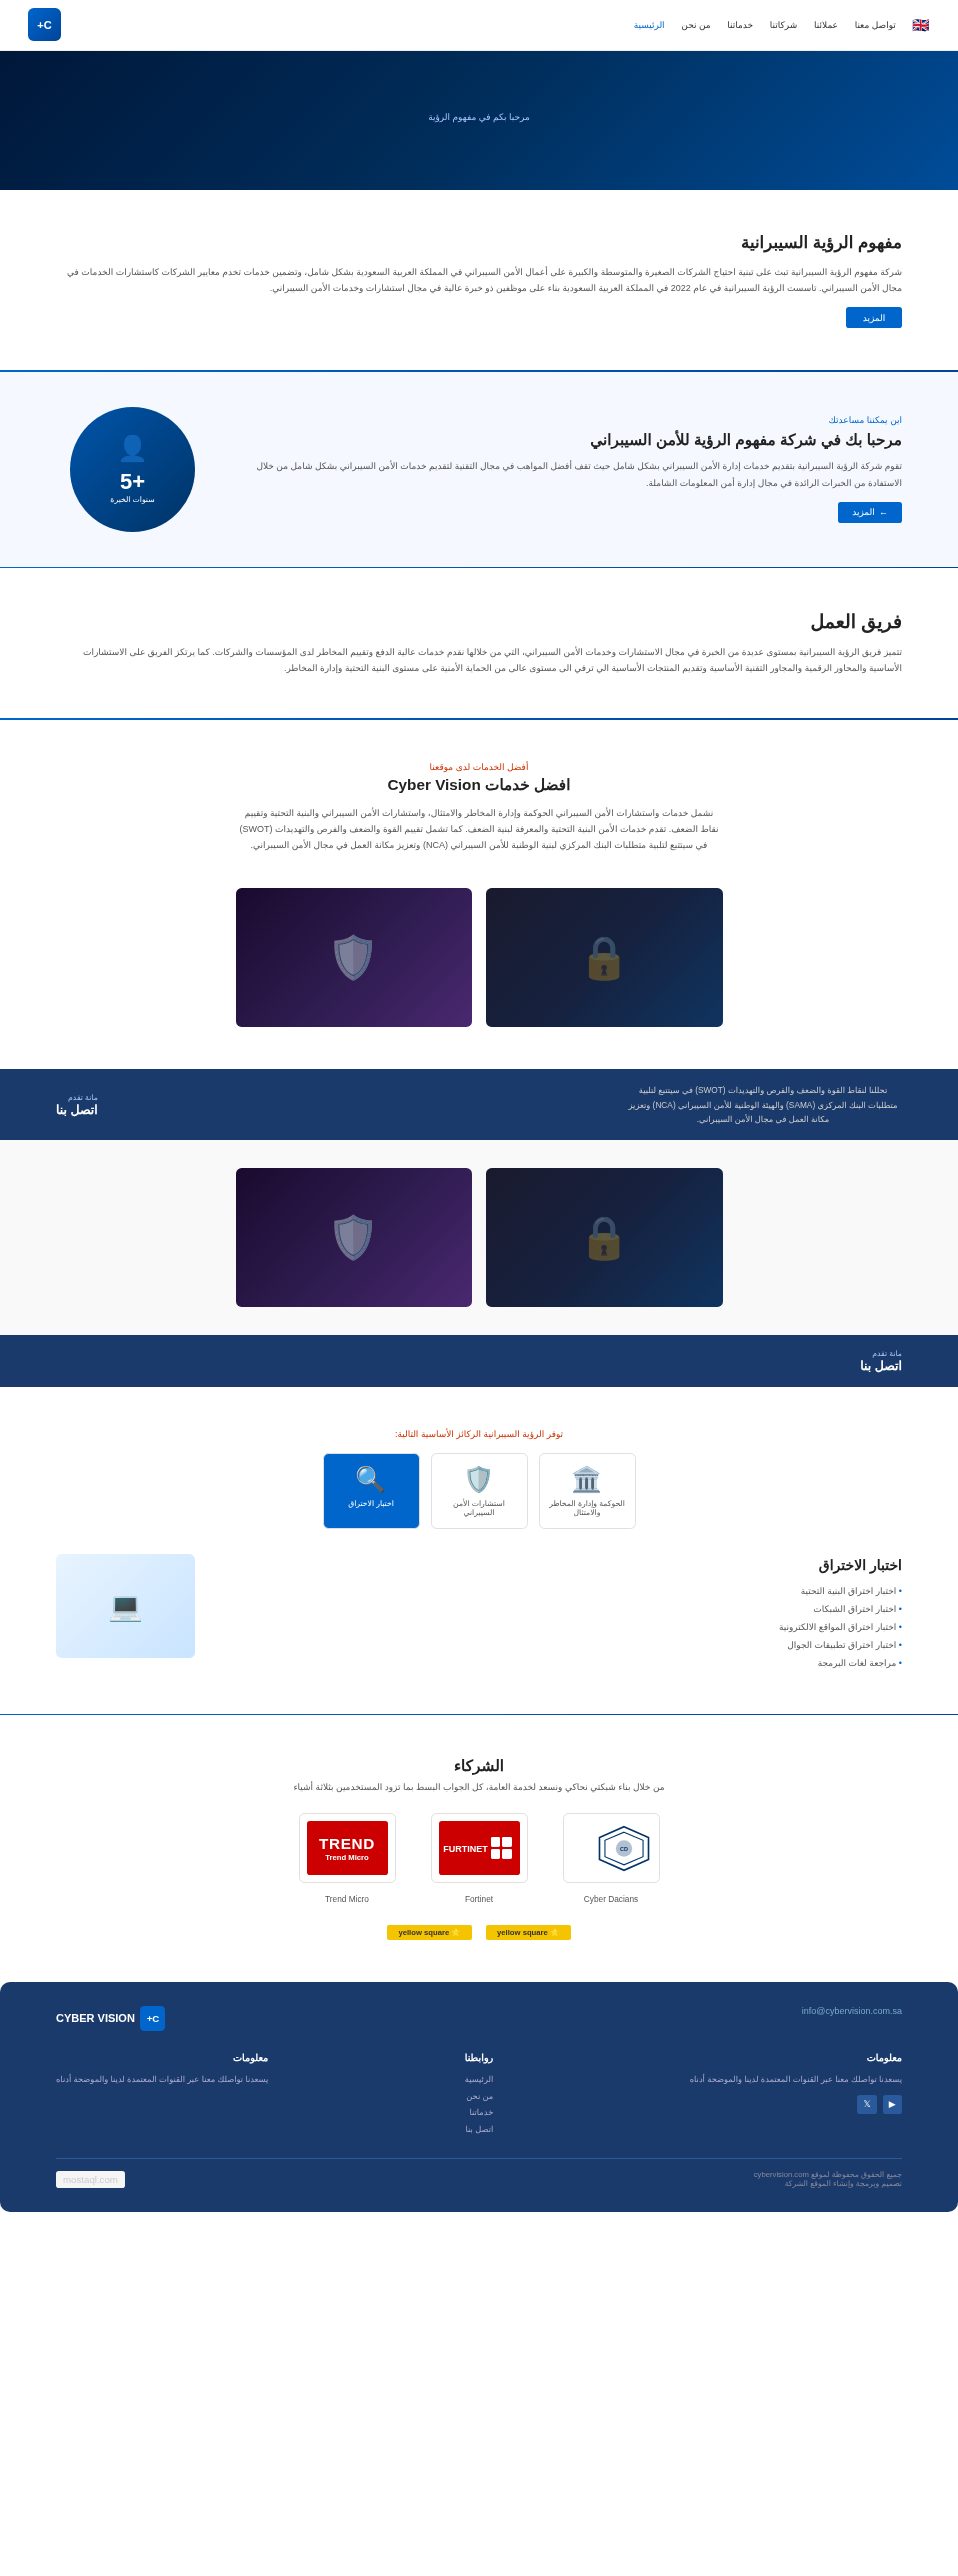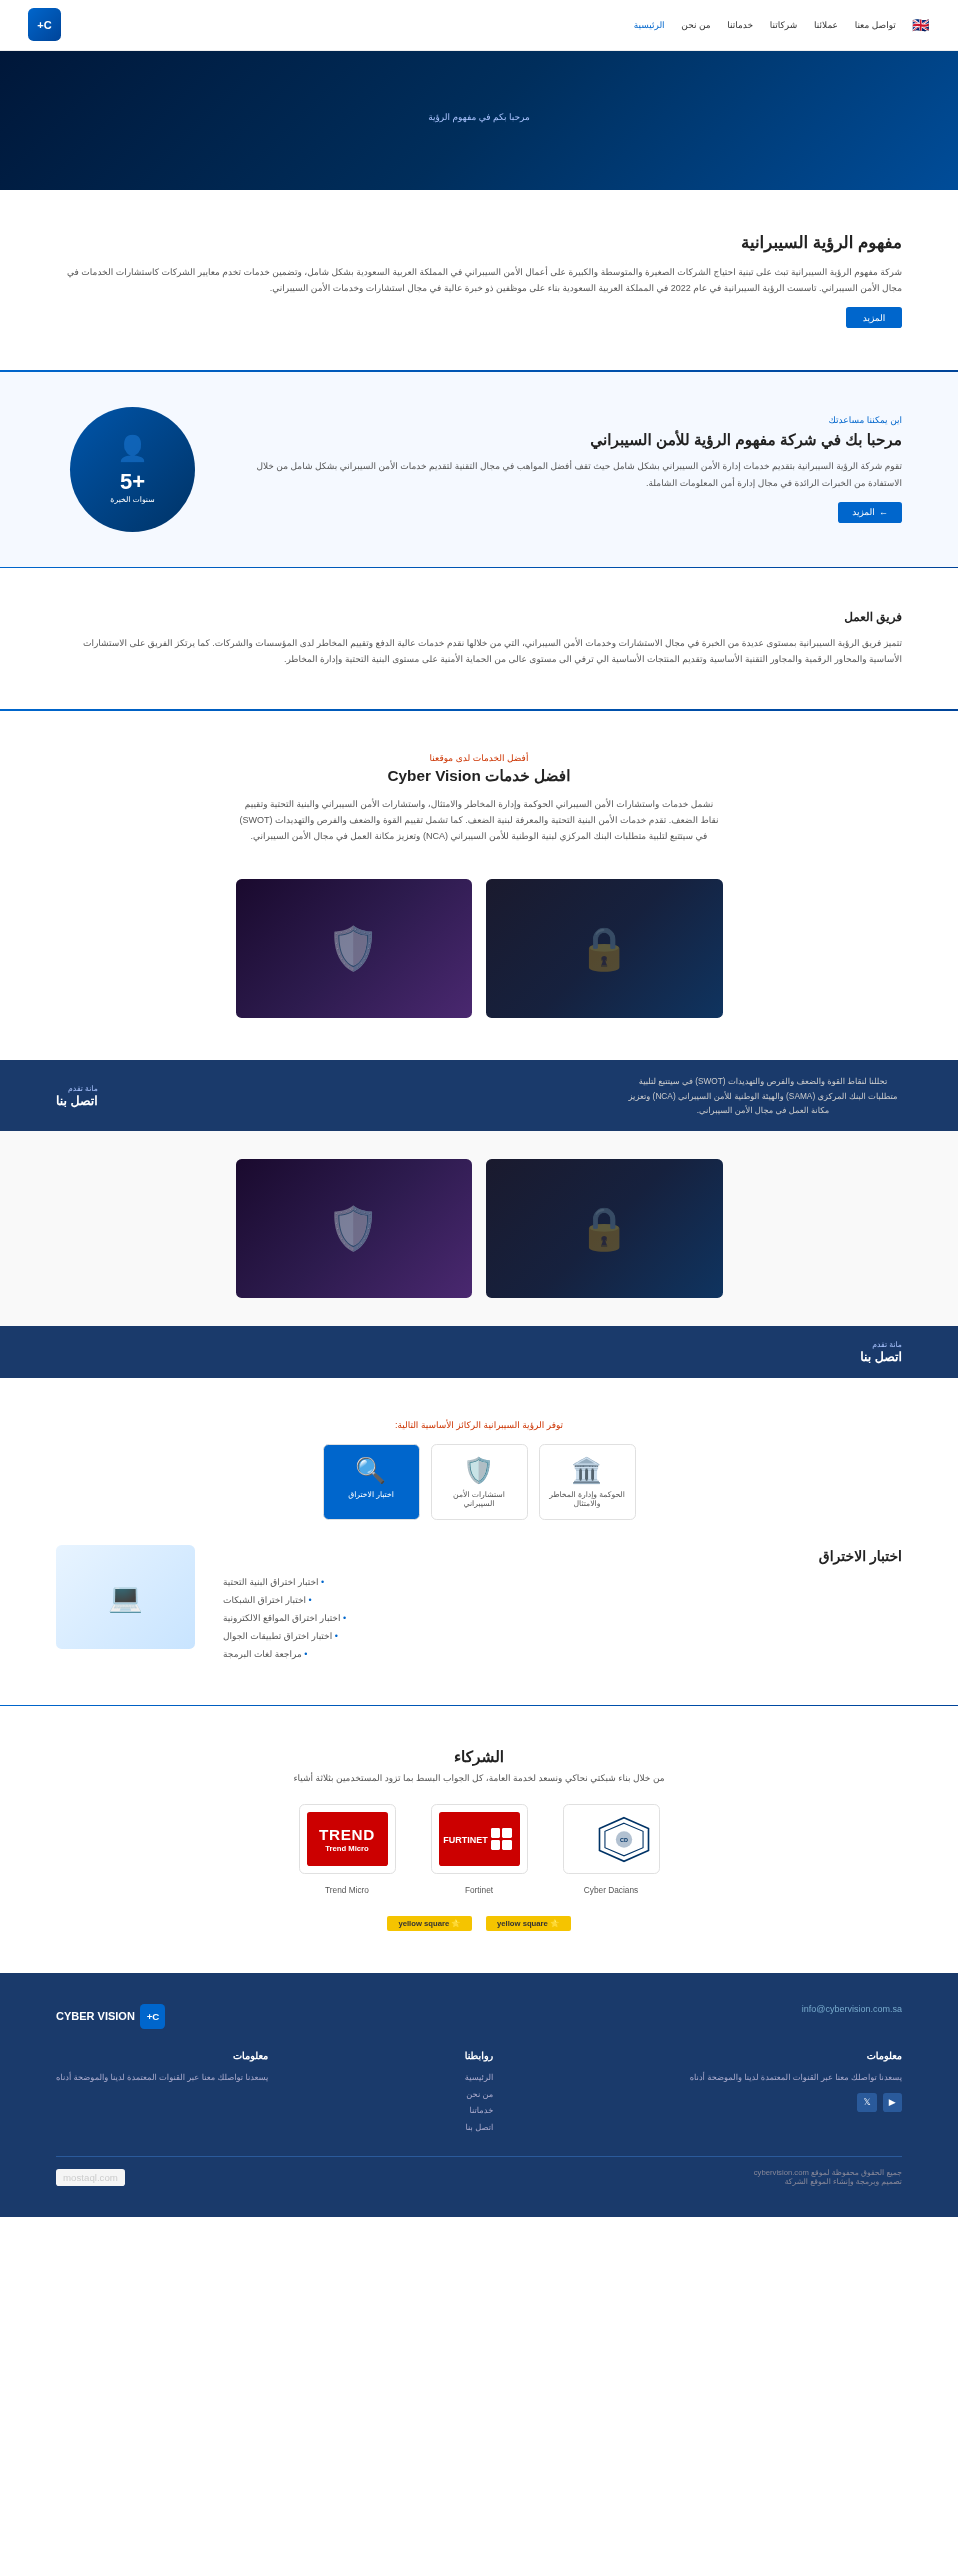--- a/index.html
+++ b/index.html
@@ -30,21 +30,21 @@
     .section-help .text-col h2 { font-size: 15.3px; color: #222; margin-bottom: 9.7px; }
     .section-help .text-col p { color: #555; line-height: 1.8; font-size: 9px; }
     .section-help .visual-col { flex: 0 0 153px; display: flex; justify-content: center; align-items: center; }
     .help-visual { background: linear-gradient(135deg, #0055aa, #003366); border-radius: 50%; width: 125px; height: 125px; display: flex; flex-direction: column; align-items: center; justify-content: center; color: #fff; font-size: 9px; text-align: center; }
     .help-visual .years { font-size: 22px; font-weight: bold; }
     .help-visual .years-sub { font-size: 7.7px; }
     .btn-arrow { display: inline-flex; align-items: center; gap: 4.2px; background: #0066cc; color: #fff; padding: 5.6px 14px; border-radius: 2.8px; text-decoration: none; font-size: 9px; margin-top: 11px; }
 
     
     .section-team { padding: 42px 56px; background: #fff; }
-    .section-team h2 { font-size: 12px; color: #222; margin-bottom: 11px; text-align: right; }
+    .section-team h2 { font-size: 19px; color: #222; margin-bottom: 11px; text-align: right; }
     .section-team p { color: #555; line-height: 1.8; font-size: 9px; text-align: right; }
 
     
     .section-services { padding: 42px 56px; background: #fff; }
     .section-services .subtitle { color: #cc3300; font-size: 9px; text-align: center; margin-bottom: 4.2px; }
     .section-services h2 { font-size: 15.3px; color: #222; text-align: center; margin-bottom: 11px; }
     .section-services p { color: #555; line-height: 1.8; font-size: 9px; text-align: center; max-width: 487px; margin: 0 auto 35px; }
     .services-grid { display: grid; grid-template-columns: 1fr 1fr; gap: 14px; max-width: 487px; margin: 0 auto; }
     .service-card { border-radius: 5.6px; overflow: hidden; height: 139px; display: flex; align-items: flex-end; position: relative; }
     .service-card-bg { position: absolute; inset: 0; display: flex; align-items: center; justify-content: center; }
@@ -66,42 +66,42 @@
 
     
     .section-cards { padding: 42px 56px; background: #fff; }
     .cards-row { display: flex; gap: 11px; justify-content: center; margin-bottom: 14px; }
     .service-card-small { width: 97px; border: 0.7px solid #e0e0e0; border-radius: 5.6px; padding: 11px 7px; text-align: center; }
     .service-card-small.highlighted { background: #0066cc; color: #fff; }
     .service-card-small .icon-area { font-size: 25px; margin-bottom: 5.6px; }
     .service-card-small .label { font-size: 7.7px; color: #555; }
     .service-card-small.highlighted .label { color: #fff; }
     .section-cards h3 { font-size: 14px; color: #222; text-align: right; margin: 14px 0 8.3px; }
-    .section-cards ul { list-style: none; text-align: left; color: #555; font-size: 9px; line-height: 2; }
+    .section-cards ul { list-style: none; text-align: right; color: #555; font-size: 9px; line-height: 2; }
     .section-cards ul li::before { content: '• '; color: #0066cc; }
     .cards-image-area { display: flex; justify-content: flex-end; margin-top: 11px; }
     .tech-visual { width: 139px; height: 104px; background: linear-gradient(135deg, #e8f4ff 0%, #c8e4ff 100%); border-radius: 5.6px; display: flex; align-items: center; justify-content: center; font-size: 28px; }
 
     
     .section-partners { padding: 42px 56px; background: #fff; }
     .section-partners h2 { font-size: 15.3px; color: #222; text-align: center; margin-bottom: 7px; }
     .section-partners .subtitle { color: #555; font-size: 9px; text-align: center; margin-bottom: 21px; }
     .partners-row { display: flex; justify-content: center; gap: 21px; flex-wrap: wrap; margin-bottom: 21px; }
     .partner-card { width: 111px; text-align: center; }
     .partner-logo { width: 97px; height: 70px; border: 0.7px solid #e0e0e0; border-radius: 5.6px; display: flex; align-items: center; justify-content: flex-start; margin: 0 auto 11px; overflow: hidden; padding: 7px; }
     .partner-name { font-size: 8.3px; color: #555; }
     
     .logo-fortinet { background: #cc0000; color: #fff; width: 100%; height: 100%; display: flex; align-items: center; justify-content: center; font-weight: bold; font-size: 12.5px; border-radius: 2.8px; }
     
     .logo-trend { background: #cc0000; color: #fff; width: 100%; height: 100%; display: flex; align-items: center; justify-content: center; font-size: 7.7px; font-weight: bold; border-radius: 2.8px; flex-direction: column; }
     .yellow-badges { display: flex; justify-content: center; gap: 14px; margin-top: 7px; }
     .yellow-badge { background: #f5c400; color: #333; padding: 2.8px 11px; border-radius: 2px; font-size: 7.7px; font-weight: bold; }
 
     
-    .footer { background: #1a3a6b; padding: 31px 56px; color: #ccc; }
+    .footer { background: #1a3a6b; padding: 24px 56px; color: #ccc; border-radius: 10px; }
     .footer-top { display: flex; justify-content: space-between; align-items: flex-start; margin-bottom: 21px; }
     .footer-logo-area { display: flex; align-items: center; gap: 5.6px; }
     .footer-logo-text { color: #fff; font-weight: bold; font-size: 11px; }
     .footer-main { display: flex; justify-content: space-between; gap: 28px; }
     .footer-col h4 { color: #fff; font-size: 9.7px; margin-bottom: 8.3px; }
     .footer-col p, .footer-col a { color: #aac; font-size: 8.3px; line-height: 2; text-decoration: none; display: block; }
     .footer-bottom { border-top: 0.7px solid #2a5a9b; margin-top: 21px; padding-top: 11px; display: flex; justify-content: space-between; align-items: center; }
     .footer-bottom p { color: #889; font-size: 7.7px; }
     .social-icons { display: flex; gap: 5.6px; }
     .social-icon { width: 19.5px; height: 19.5px; background: #2a5a9b; border-radius: 2.8px; display: flex; align-items: center; justify-content: center; color: #fff; font-size: 9px; cursor: pointer; }

